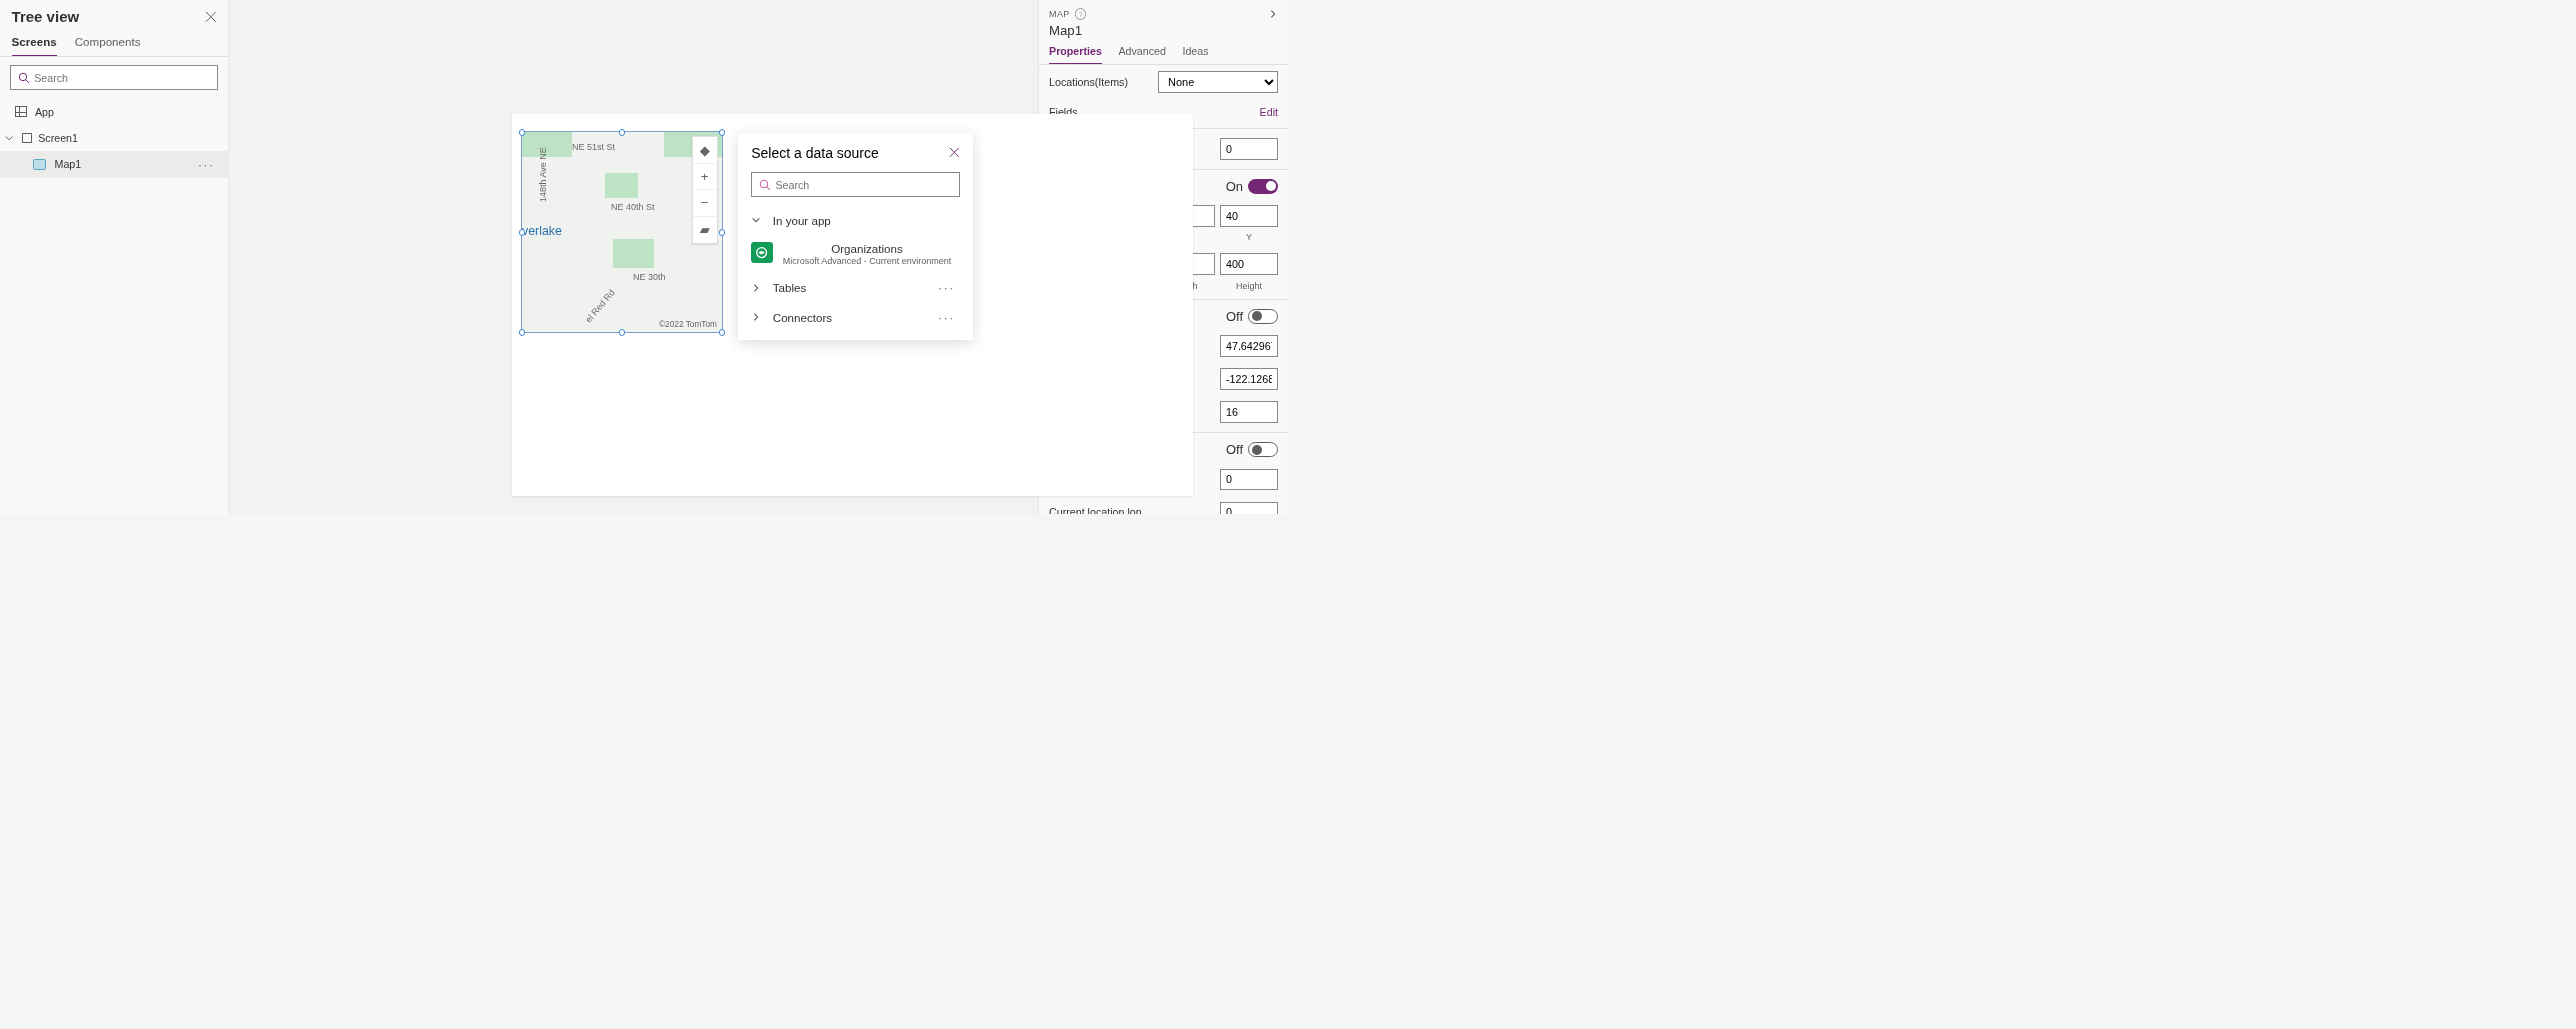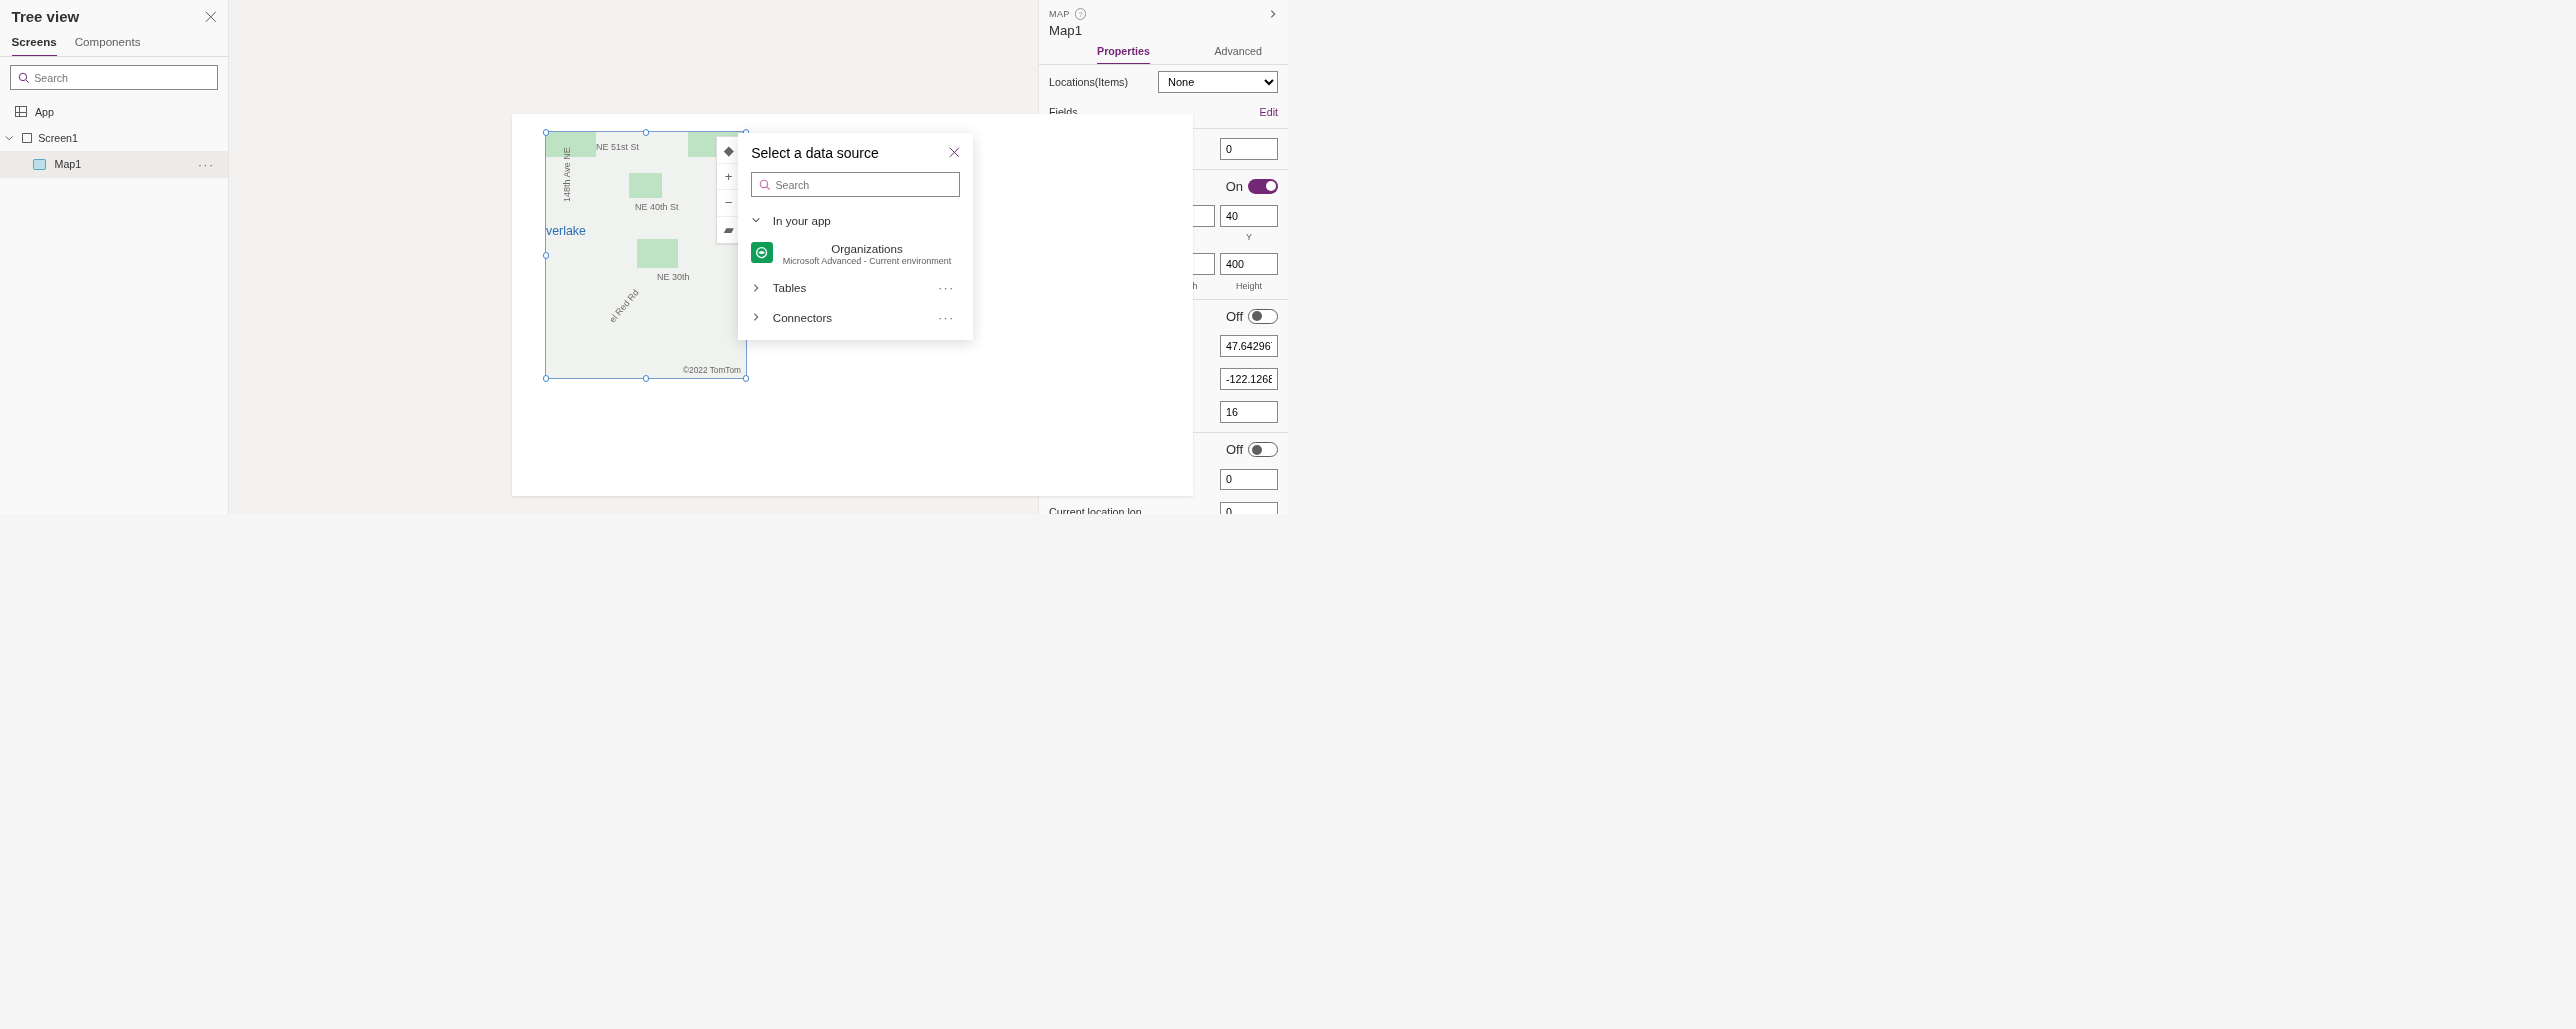--- a/index.html
+++ b/index.html
@@ -26,21 +26,21 @@
 .more-dots { color: #605e5c; letter-spacing: 1.7px; font-size: 11.6px; padding-right: 5px; }
 .sq { width:10px; height:10px; border:0.8px solid #605e5c; border-radius:0.8px; display:inline-block; }
 .app-icon { width:11.6px; height:11.6px; border:0.8px solid #605e5c; display:inline-block; position:relative; }
 .app-icon::before { content:""; position:absolute; left:2.5px; top:-0.8px; bottom:-0.8px; width:0.8px; background:#605e5c;}
 .app-icon::after { content:""; position:absolute; top:5px; left:-0.8px; right:-0.8px; height:0.8px; background:#605e5c;}
 .map-icon { width:13.2px; height:11.6px; background:#bcdfea; border:0.8px solid #5aa5c0; display:inline-block; border-radius:1.7px;}
 
 
 .canvas { flex: 1; position: relative; background: #f3f2f1; }
 .app-frame { position: absolute; left: 283px; top: 114px; width: 681px; height: 382px; background: #fff; box-shadow: 0 0.8px 2.5px rgba(0,0,0,0.1); }
-.map-sel { position: absolute; left: 33px; top: 17.3px; width: 202px; height: 248px; border: 0.8px solid #7a9ccf; }
+.map-sel { position: absolute; left: 9px; top: 17.3px; width: 202px; height: 202px; border: 0.8px solid #7a9ccf; }
 .map-bg { width:100%; height:100%; background:#f0f2ef; position:relative; overflow:hidden; }
 .map-green { position:absolute; background:#bde3c4; }
 .map-label { position:absolute; font-size:9px; color:#6b6b6b; white-space:nowrap; }
 .map-place { position:absolute; font-size:12.4px; color:#2a6fb0; font-weight:500; }
 .map-vert { transform: rotate(-90deg); transform-origin:left top; }
 .map-attr { position:absolute; right:5px; bottom:3.3px; font-size:8.3px; color:#666; }
 .map-ctrls { position:absolute; top:4.1px; right:4.1px; width:26.4px; background:#fff; border:0.8px solid #ddd; box-shadow:0 0.8px 1.7px rgba(0,0,0,0.1);}
 .map-ctrl { height:26.4px; display:flex; align-items:center; justify-content:center; border-bottom:0.8px solid #eee; font-size:13.2px; color:#666; cursor:pointer;}
 .map-ctrl:last-child{border-bottom:none;}
 .sel-handle { position:absolute; width:6.6px; height:6.6px; background:#fff; border:0.8px solid #4087d4; border-radius:50%; }
@@ -61,21 +61,21 @@
 .ds-row .spacer{flex:1;}
 
 
 .props { width: 250px; background:#f9f9f9; border-left:0.8px solid #e5e5e5; display:flex; flex-direction:column; font-size:10.7px; }
 .props-head { padding:8.3px 10px 3.3px 10px; display:flex; align-items:center; gap:5px;}
 .props-type { font-size:9px; color:#605e5c; letter-spacing:0.4px;}
 .props-help { width:11.6px; height:11.6px; border:0.8px solid #979797; border-radius:50%; font-size:7.4px; color:#979797; display:inline-flex; align-items:center; justify-content:center;}
 .props-expand { margin-left:auto; color:#605e5c; cursor:pointer;}
 .props-name { padding:0 10px 6.6px 10px; font-size:13.2px; font-weight:400; color:#323130;}
 .props-tabs { display:flex; gap:16.5px; padding:0 10px; border-bottom:0.8px solid #e1dfdd;}
-.props-tab { font-size:10.7px; color:#605e5c; padding-bottom:6.6px; cursor:pointer;margin-left:48px;}
+.props-tab { font-size:10.7px; color:#605e5c; padding-bottom:6.6px; cursor:pointer;}
 .props-tab.active { color:#742774; font-weight:600; border-bottom:1.7px solid #742774;}
 .props-body { flex:1; overflow:auto; }
 .prow { display:flex; align-items:center; padding:5.8px 10px; min-height:26.4px; }
 .prow .plabel { flex:1; color:#323130; font-size:10.7px;}
 .prow .plink { color:#742774; font-size:10.7px; cursor:pointer;}
 .prow select, .prow input.wide { width:120px; height:21.5px; border:0.8px solid #8a8886; background:#fff; padding:0 5px; font-size:11px;}
 .prow input.num { width:58px; height:21.5px; border:0.8px solid #8a8886; background:#fff; padding:0 5px; font-size:10.7px;}
 .pair { display:flex; gap:5px;}
 .pair-lab { display:flex; gap:5px; padding:0 10px 5px 10px; justify-content:flex-end;}
 .pair-lab span { width:58px; text-align:center; font-size:9px; color:#605e5c;}

